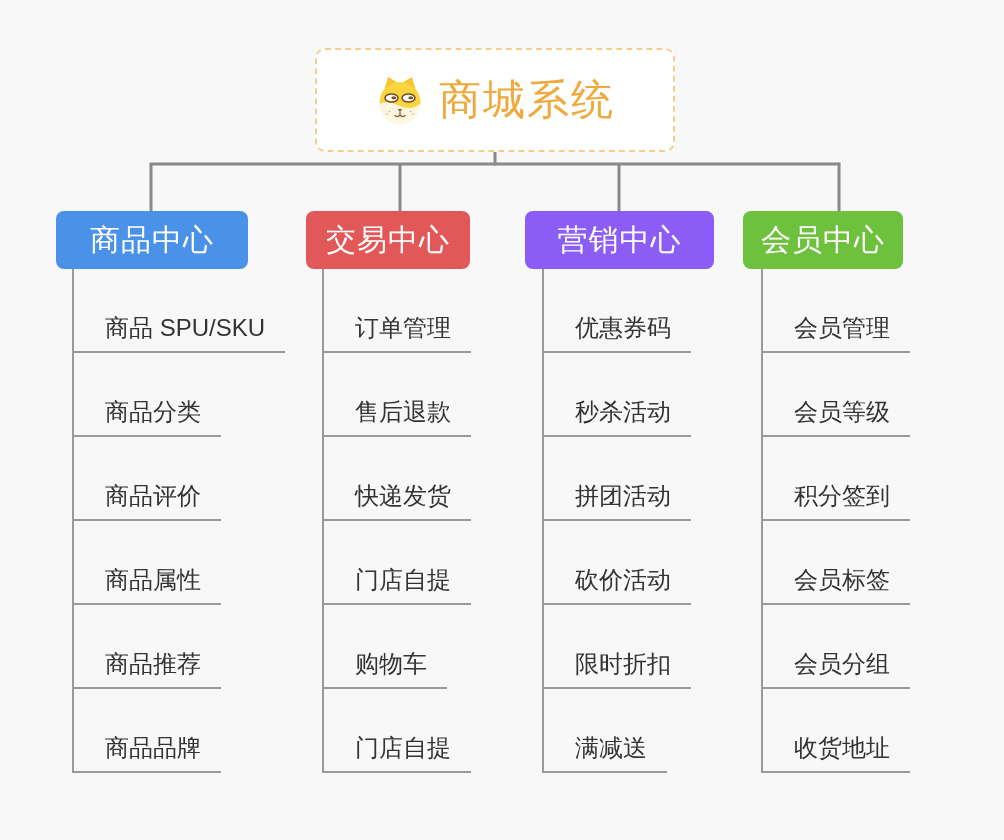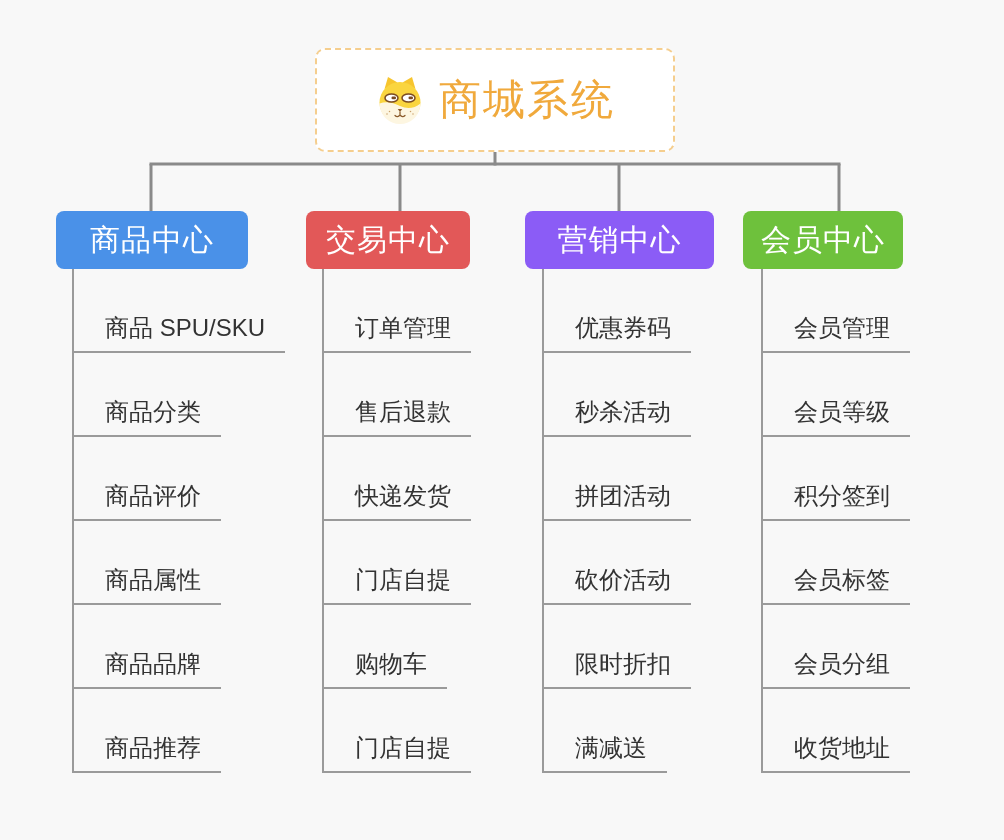--- a/index.html
+++ b/index.html
@@ -94,22 +94,22 @@
 
   <div class="column col-0">
     <div class="branch-box" style="background: rgb(74, 145, 232);">
       <span>商品中心</span>
     </div>
     <ul class="children">
       <li class="leaf">商品 SPU/SKU</li>
       <li class="leaf">商品分类</li>
       <li class="leaf">商品评价</li>
       <li class="leaf">商品属性</li>
+      <li class="leaf">商品推荐</li>
       <li class="leaf">商品品牌</li>
-      <li class="leaf">商品推荐</li>
     </ul>
   </div>
 
   <div class="column col-1">
     <div class="branch-box" style="background: rgb(226, 88, 88);">
       <span>交易中心</span>
     </div>
     <ul class="children">
       <li class="leaf">订单管理</li>
       <li class="leaf">售后退款</li>

